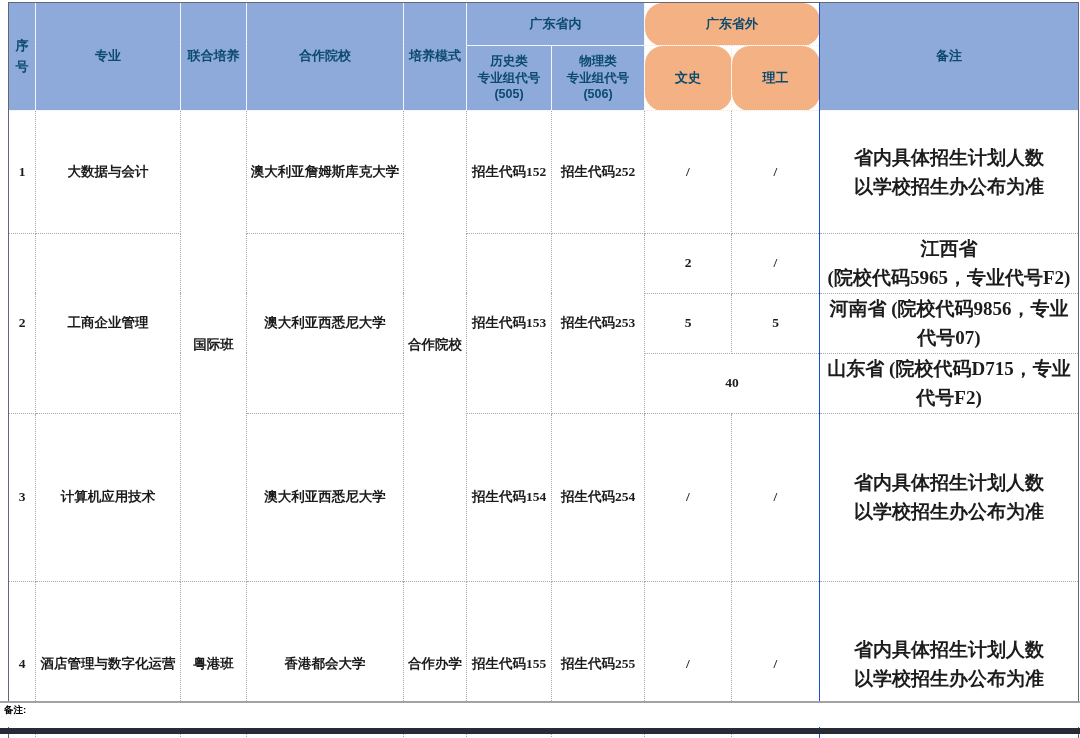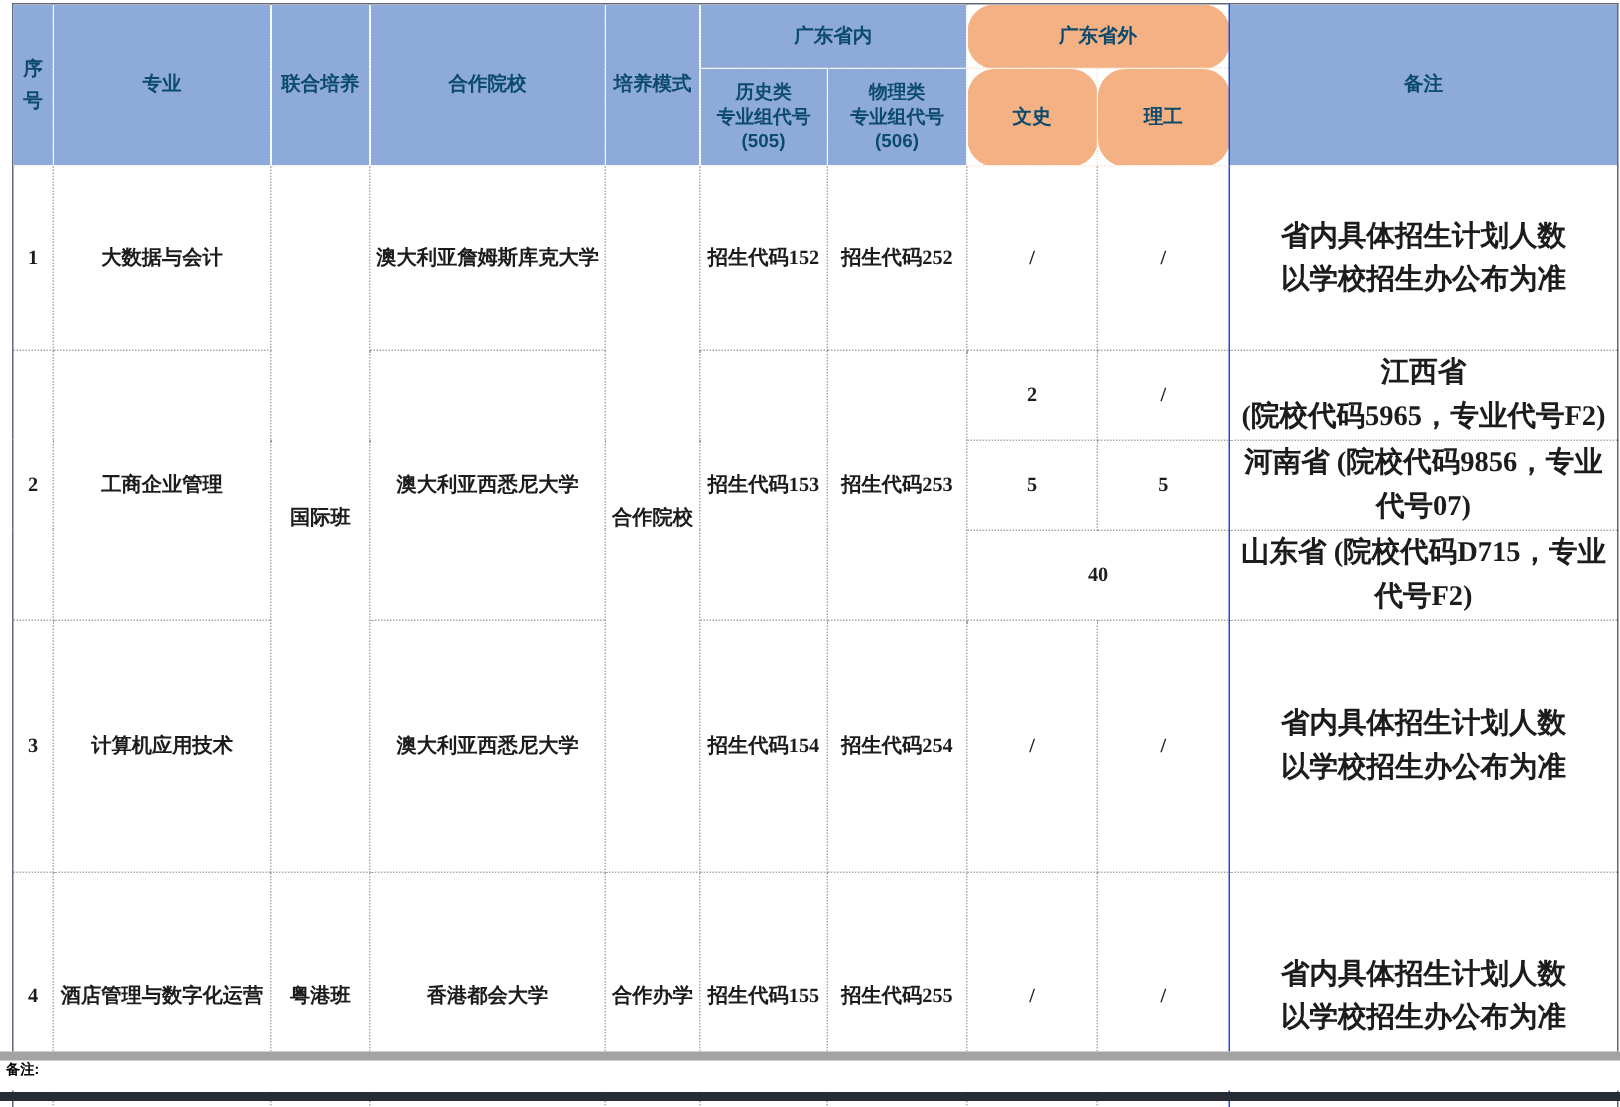--- a/index.html
+++ b/index.html
@@ -53,21 +53,21 @@
     font-family:"Liberation Serif", serif;
     font-weight:bold;
     font-size:13.5px;
   }
   td.remark{font-size:19px;}
   .remarks-col{border-left:1px solid #1d4ed8;}
   tr.last-body td{border-bottom:2px solid #15181f;}
   
   .footnote{
     position:absolute;left:0;top:701px;width:1080px;height:26px;
-    border-top:6px solid #a3a3a3;
+    border-top:2px solid #a3a3a3;
     background:#fff;
     font-family:"Liberation Sans", sans-serif;
     font-weight:bold;
     font-size:9.5px;
     line-height:12px;
     color:#000;
     padding:1px 0 0 4px;
   }
   .bottom-bar{
     position:absolute;left:0;top:728px;width:1080px;height:6px;

